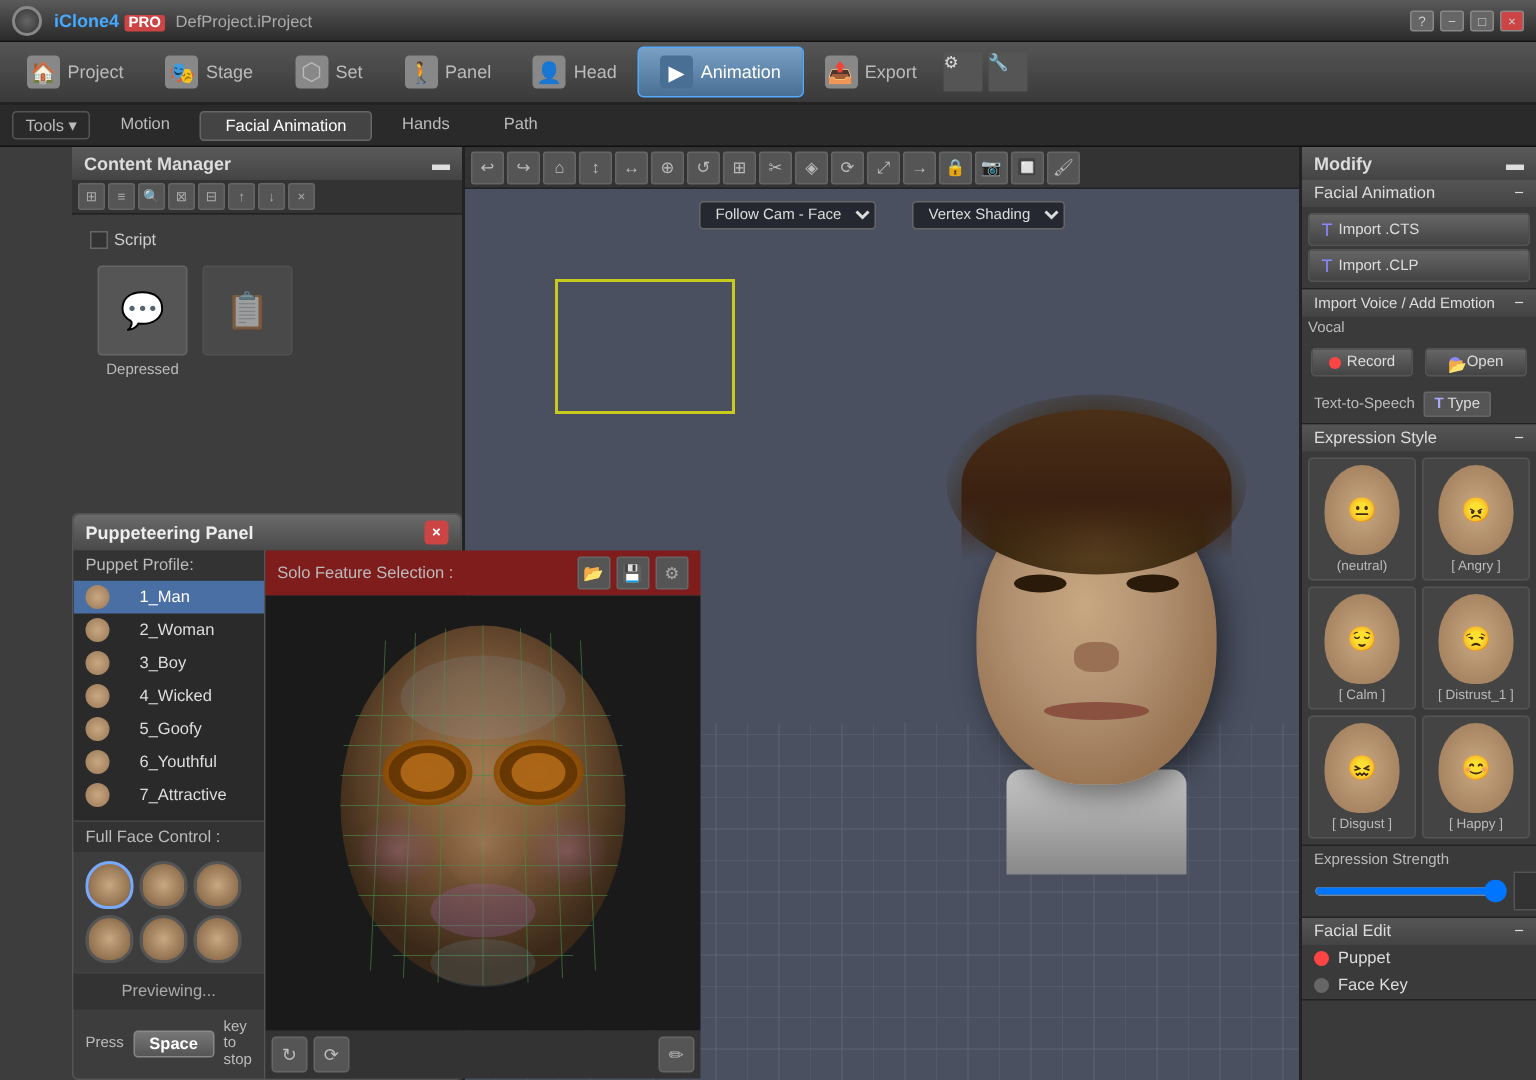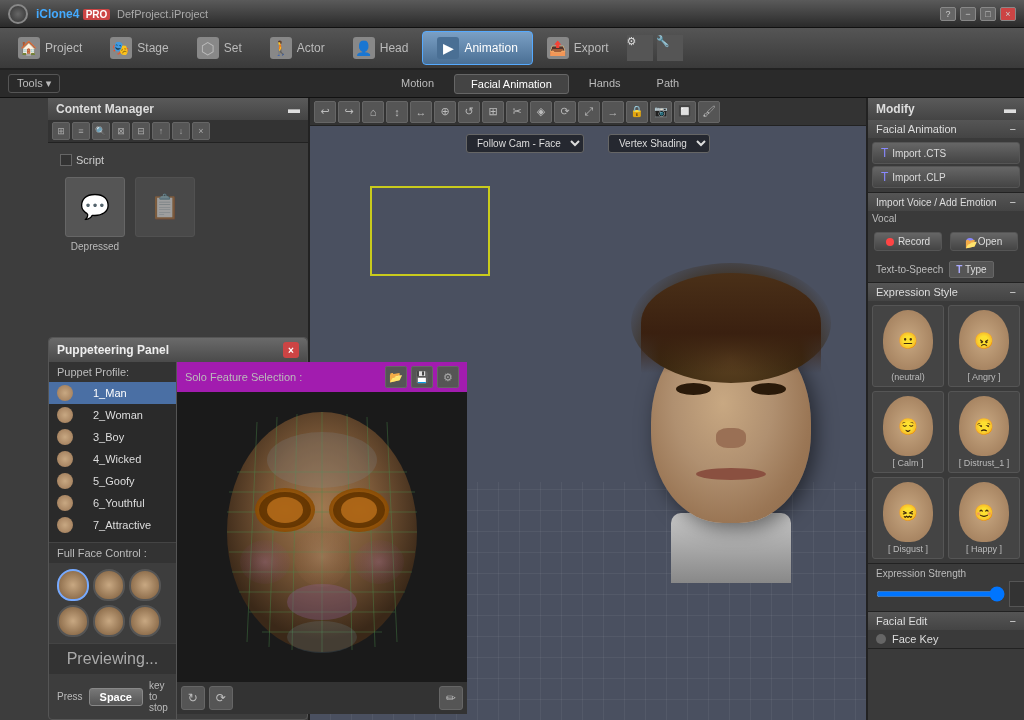--- a/index.html
+++ b/index.html
@@ -93,21 +93,21 @@
     .puppet-face-section { padding: 4px 8px; font-size: 11px; color: #bbb; background: #333; border-top: 1px solid #444; }
     .puppet-faces { display: flex; gap: 4px; padding: 6px 8px; flex-wrap: wrap; }
     .puppet-face-thumb { width: 32px; height: 32px; background: radial-gradient(ellipse, #c8a882, #9a7655); border-radius: 50% 50% 45% 45%; border: 2px solid #555; cursor: pointer; display: flex; align-items: center; justify-content: center; font-size: 12px; }
     .puppet-face-thumb.active { border-color: #7af; }
     .puppet-hint { padding: 6px 8px; display: flex; align-items: center; gap: 6px; font-size: 10px; color: #bbb; }
     .space-key { background: linear-gradient(to bottom, #777, #555); border: 1px solid #888; border-radius: 3px; padding: 2px 10px; color: #fff; font-size: 11px; font-weight: bold; }
 
     .puppet-view { width: 290px; height: 290px; background: #1a1a1a; position: relative; overflow: hidden; }
     .puppet-toolbar { background: #333; padding: 4px; display: flex; align-items: center; justify-content: space-between; }
     .puppet-tool-btn { width: 24px; height: 24px; background: #555; border: 1px solid #666; border-radius: 3px; display: flex; align-items: center; justify-content: center; font-size: 12px; cursor: pointer; color: #bbb; }
-    .solo-toolbar { display: flex; align-items: center; justify-content: space-between; padding: 4px 8px; background: #a21caf; }
+    .solo-toolbar { display: flex; align-items: center; justify-content: space-between; padding: 4px 8px; background: #7f1d1d; }
     .solo-label { font-size: 11px; color: #bbb; }
     .solo-tools { display: flex; gap: 4px; }
     .solo-btn { width: 22px; height: 22px; background: #555; border: 1px solid #666; border-radius: 2px; display: flex; align-items: center; justify-content: center; font-size: 11px; cursor: pointer; color: #aaa; }
 
     
     .face-mesh-svg { width: 290px; height: 280px; }
 
     
     ::-webkit-scrollbar { width: 8px; height: 8px; }
     ::-webkit-scrollbar-track { background: #2a2a2a; }
@@ -141,21 +141,21 @@
   <div class="menu-tab">
     <div class="tab-icon">🎭</div>
     <span>Stage</span>
   </div>
   <div class="menu-tab">
     <div class="tab-icon" style="font-size:16px;">⬡</div>
     <span>Set</span>
   </div>
   <div class="menu-tab">
     <div class="tab-icon">🚶</div>
-    <span>Actor</span>
+    <span>Panel</span>
   </div>
   <div class="menu-tab">
     <div class="tab-icon">👤</div>
     <span>Head</span>
   </div>
   <div class="menu-tab active">
     <div class="tab-icon" style="background:#4a6f94;">▶</div>
     <span>Animation</span>
   </div>
   <div class="menu-tab">
@@ -165,21 +165,21 @@
   <div style="margin-left:4px; display:flex; gap:4px;">
     <div class="tab-icon" style="background:#555;width:26px;height:26px;">⚙</div>
     <div class="tab-icon" style="background:#555;width:26px;height:26px;">🔧</div>
   </div>
 </div>
 
 <div class="submenu">
   <div class="tools-btn">
     <span>Tools ▾</span>
   </div>
-  <div style="flex:1; display:flex; justify-content:center; gap:4px;">
+  <div style="flex:1; display:flex; justify-content:flex-start; gap:4px;">
     <div class="sub-tab">
       <span>Motion</span>
     </div>
     <div class="sub-tab active">
       <span>Facial Animation</span>
     </div>
     <div class="sub-tab">
       <span>Hands</span>
     </div>
     <div class="sub-tab">
@@ -268,21 +268,21 @@
           </div>
           <div class="puppet-faces">
             <div class="puppet-face-thumb active" style="background:radial-gradient(ellipse,#c8a882,#7a5a3a);border-color:#7af;"></div>
             <div class="puppet-face-thumb" style="background:radial-gradient(ellipse,#c8a882,#7a5a3a);"></div>
             <div class="puppet-face-thumb" style="background:radial-gradient(ellipse,#c8a882,#7a5a3a);"></div>
             <div class="puppet-face-thumb" style="background:radial-gradient(ellipse,#c8a882,#7a5a3a);"></div>
             <div class="puppet-face-thumb" style="background:radial-gradient(ellipse,#c8a882,#7a5a3a);"></div>
             <div class="puppet-face-thumb" style="background:radial-gradient(ellipse,#c8a882,#7a5a3a);"></div>
           </div>
           <div style="background:#333;border-top:1px solid #444;padding:6px 8px;">
-            <div style="text-align:center;color:#aaa;font-size:16px;">Previewing...</div>
+            <div style="text-align:center;color:#aaa;font-size:11px;">Previewing...</div>
           </div>
           <div class="puppet-hint">
             <span>Press</span>
             <div class="space-key">
               <span>Space</span>
             </div>
             <span>key to stop</span>
           </div>
         </div>
         <div class="puppet-right">
@@ -520,19 +520,23 @@
         </div>
       </div>
     </div>
 
     <div class="rp-section facial-edit-section">
       <div class="rp-section-title">
         <span>Facial Edit</span>
         <span>−</span>
       </div>
       <div class="fe-item">
+        <div class="fe-dot" style="background:#f44;"></div>
+        <span>Puppet</span>
+      </div>
+      <div class="fe-item">
         <div class="fe-dot" style="background:#666;"></div>
         <span>Face Key</span>
       </div>
     </div>
   </div>
 
 </div>
 
 </body></html>

